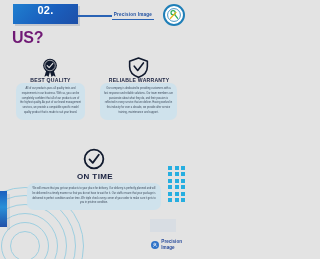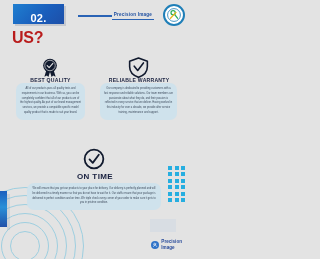--- a/index.html
+++ b/index.html
@@ -22,43 +22,43 @@
   .dotgrid { position:absolute; right:5px; top:166px; display:grid;
              grid-template-columns:repeat(3,1fr); gap:2.4px; }
   .dotgrid i { display:block; width:4px; height:4px; background:#27aee0; }
   .leftbar { position:absolute; left:0; top:191px; width:7px; height:36px;
              background:linear-gradient(180deg,#1b5fbe 0%,#2a8fd8 45%,#2150a8 100%); }
   .leftbar-shadow { position:absolute; left:7px; top:194px; width:3px; height:36px;
              background:rgba(150,160,175,.25); }
 
   
   .badge {
-    position:absolute; left:13px; top:4px; width:51px; height:20px;
+    position:absolute; left:13px; top:4px; width:65px; height:20px;
     background:linear-gradient(135deg,#1f7fd0 0%,#1a5fbd 55%,#1d4fa8 100%);
-    display:flex; align-items:flex-end; justify-content:center;
+    display:flex; align-items:flex-start; justify-content:center;
     box-shadow:2px 2px 0 rgba(120,130,150,.28);
   }
   .badge span { color:#fff; font-size:11px; font-weight:bold; letter-spacing:.3px; }
 
   .brandline { position:absolute; right:36px; top:12px; display:flex;
                align-items:center; gap:0; }
   .brandline .rule { width:34px; height:1.6px; background:#2a63b5; }
   .brandline .btxt { font-size:4.6px; font-weight:bold; color:#1f4fa0;
                      letter-spacing:.2px; padding:0 2px 1.5px 2px;
                      border-bottom:1.6px solid #2a63b5; }
 
   .logo-top { position:absolute; right:5px; top:4px; width:22px; height:22px;
               border-radius:50%; background:#fff;
               border:2px solid #1f7fb8; display:flex;
               align-items:center; justify-content:center; }
 
   
   .title { position:absolute; left:12px; top:30px; line-height:.98; }
   .title .l1 { font-size:16px; font-weight:bold; color:#29b6c8; letter-spacing:-.2px; display:block; }
-  .title .l2 { font-size:16px; font-weight:bold; color:#b91c1c; letter-spacing:-.2px; display:block; }
+  .title .l2 { font-size:16px; font-weight:bold; color:#701a75; letter-spacing:-.2px; display:block; }
 
   
   .card { position:absolute; background:#cfe2ec; border-radius:7px;
           padding:4px 4px 4px 4px; }
   .card.c1 { left:16px; top:83px; width:69px; }
   .card.c2 { left:100px; top:83px; width:77px; }
   .card.c3 { left:27px; top:183px; width:134px; }
 
   .card p { font-size:2.6px; line-height:1.85; color:#3d4a5c; text-align:center; }
 

